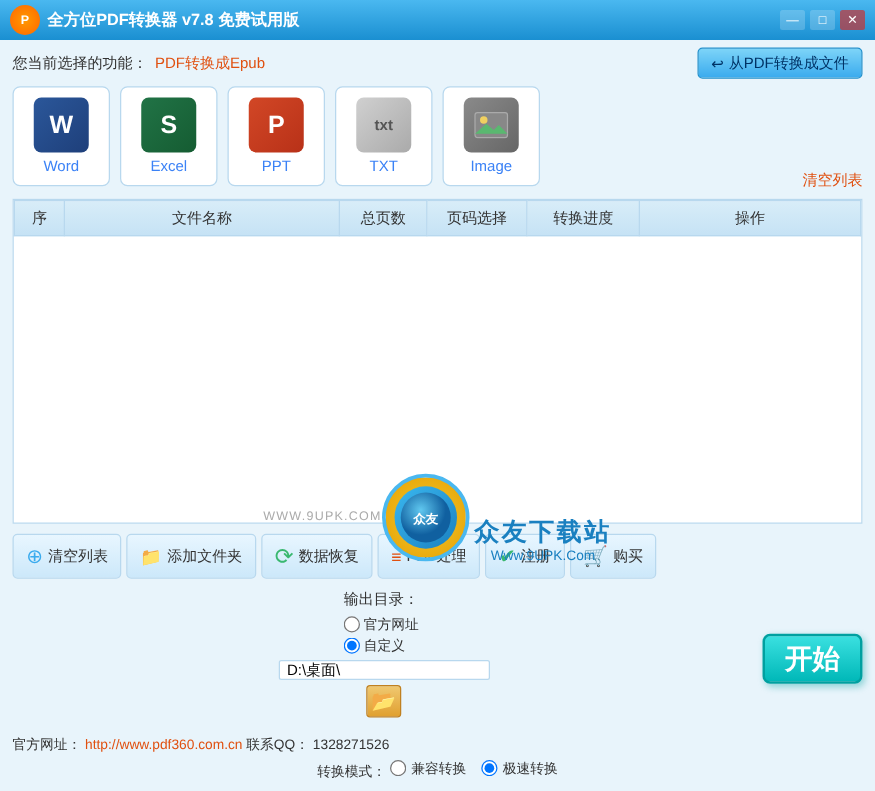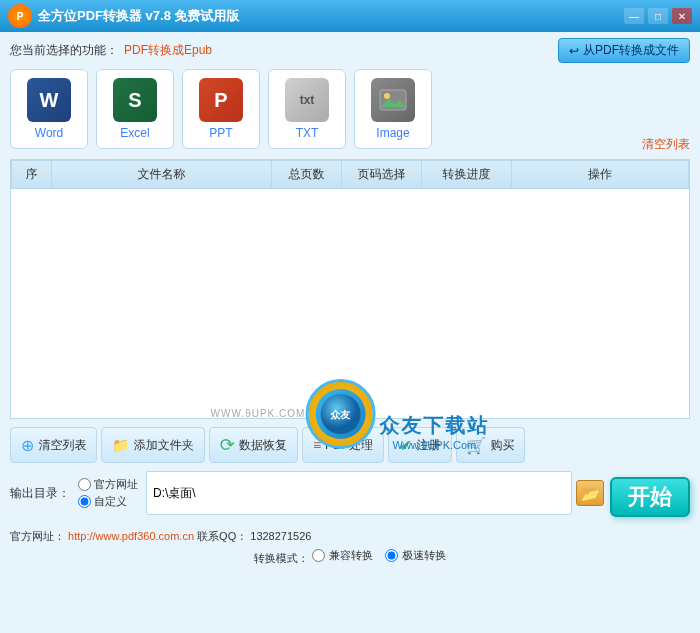--- a/index.html
+++ b/index.html
@@ -253,20 +253,21 @@
     .tool-icon-pdf { color: #e05010; font-size: 14px; }
     .tool-icon-reg { color: #3ab870; font-size: 16px; }
     .tool-icon-buy { color: #f0a030; font-size: 16px; }
 
     
     #output-row {
       display: flex;
       align-items: center;
       margin-bottom: 8px;
       gap: 8px;
+      flex-direction: column;
     }
     #output-label {
       font-size: 12px;
       color: #333;
       white-space: nowrap;
       margin-right: 4px;
     }
     #output-options {
       display: flex;
       flex-direction: column;

